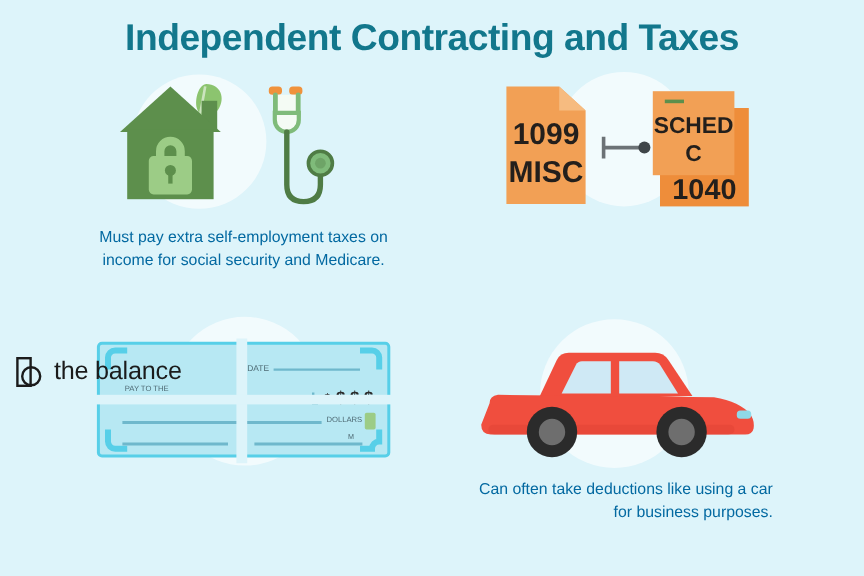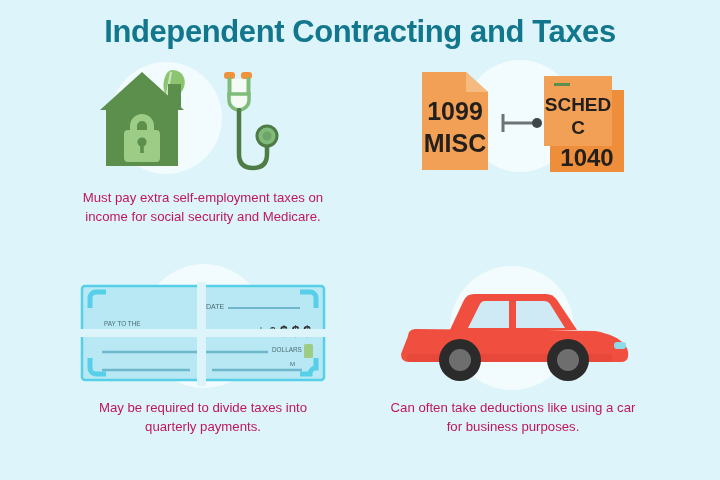--- a/index.html
+++ b/index.html
@@ -39,33 +39,33 @@
 
   
   .cell {
     position: absolute;
     width: 290px;
     text-align: center;
   }
   #cell-self-employment { left: 58px;  top: 62px; }
   #cell-forms           { left: 372px; top: 62px; }
   #cell-quarterly       { left: 58px;  top: 272px; }
-  #cell-deductions      { left: 368px; top: 272px; }
+  #cell-deductions      { left: 368px; top: 272px; text-align: right; }
 
   .art {
     position: relative;
     width: 290px;
     height: 118px;
   }
   .caption {
     margin-top: 8px;
     font-family: "Liberation Sans", sans-serif;
     font-size: 13.2px;
     line-height: 19px;
-    color: #be185d;
+    color: #0369a1;
     padding: 0 14px;
   }
 
   
   .halo {
     position: absolute;
     border-radius: 50%;
     background: #ffffff;
     opacity: 0.62;
   }
@@ -210,21 +210,20 @@
         <rect x="224" y="62" width="9" height="14" rx="1.5" fill="#9ccc86"></rect>
 
         <line x1="22" y1="88" x2="110" y2="88" stroke="#6fb8cc" stroke-width="2.5"></line>
         <line x1="132" y1="88" x2="222" y2="88" stroke="#6fb8cc" stroke-width="2.5"></line>
         <text x="210" y="84" font-family="Liberation Sans, sans-serif" font-size="6" fill="#4e6a74">M</text>
 
         <rect x="117" y="-4" width="9" height="112" fill="#ddf4fa"></rect>
         <rect x="-4" y="47" width="254" height="8" fill="#ddf4fa"></rect>
       </svg>
     </div>
-    <div class="caption">May be required to divide taxes into quarterly payments.</div>
   </div>
 
   <div class="cell" id="cell-deductions">
     <div class="art">
       <div class="halo" style="left:82px; top:-6px; width:124px; height:124px;"></div>
 
       <svg id="car-icon" width="236" height="108" viewBox="0 0 236 108">
 
         <g>
           <path d="M118 18 l-8 20" stroke="#ffffff" stroke-width="5" stroke-linecap="round" opacity="0.85"></path>
@@ -245,14 +244,21 @@
 
         <circle cx="64" cy="80" r="21" fill="#2b2b2b"></circle>
         <circle cx="64" cy="80" r="11" fill="#6e6e6e"></circle>
         <circle cx="172" cy="80" r="21" fill="#2b2b2b"></circle>
         <circle cx="172" cy="80" r="11" fill="#6e6e6e"></circle>
       </svg>
     </div>
     <div class="caption">Can often take deductions like using a car for business purposes.</div>
   </div>
 
+  <div id="brand-logo">
+    <svg width="26" height="28" viewBox="0 0 26 28">
+      <rect x="2.5" y="2.5" width="11" height="23" fill="none" stroke="#1b1b1b" stroke-width="2"></rect>
+      <circle cx="14" cy="17.5" r="7.5" fill="none" stroke="#1b1b1b" stroke-width="2"></circle>
+    </svg>
+    <span id="brand-name">the balance</span>
+  </div>
 
 </div>
 
 </body></html>

